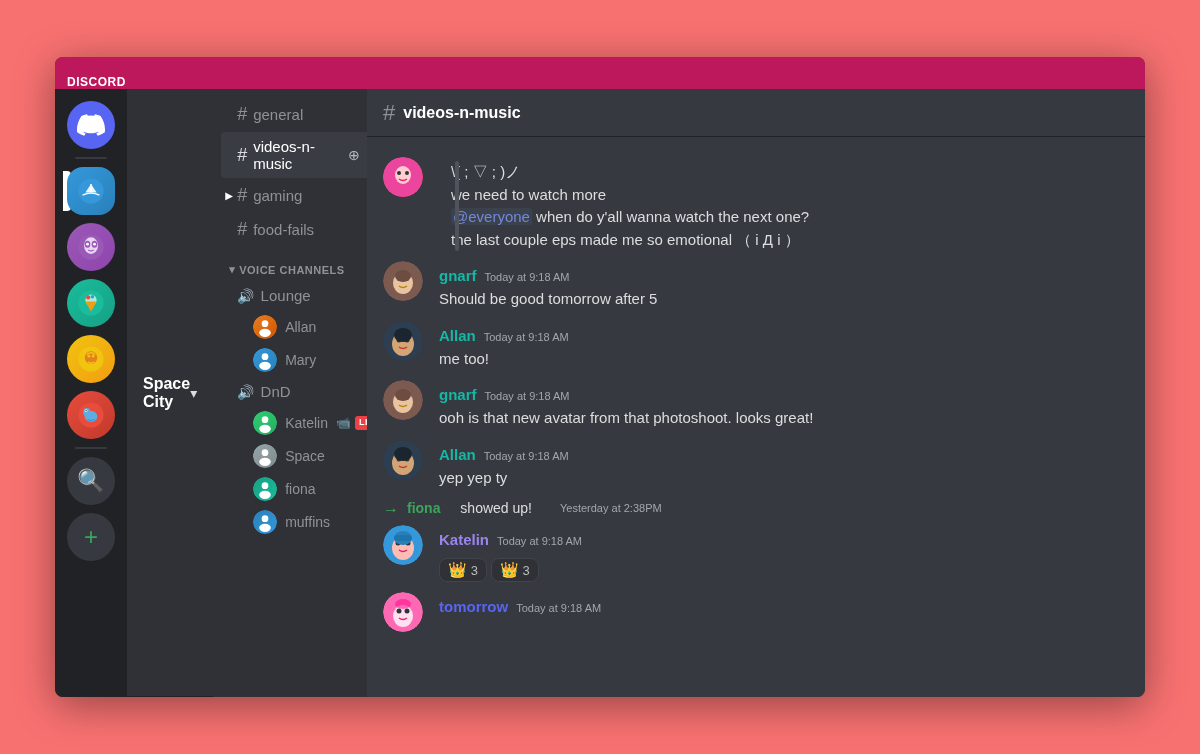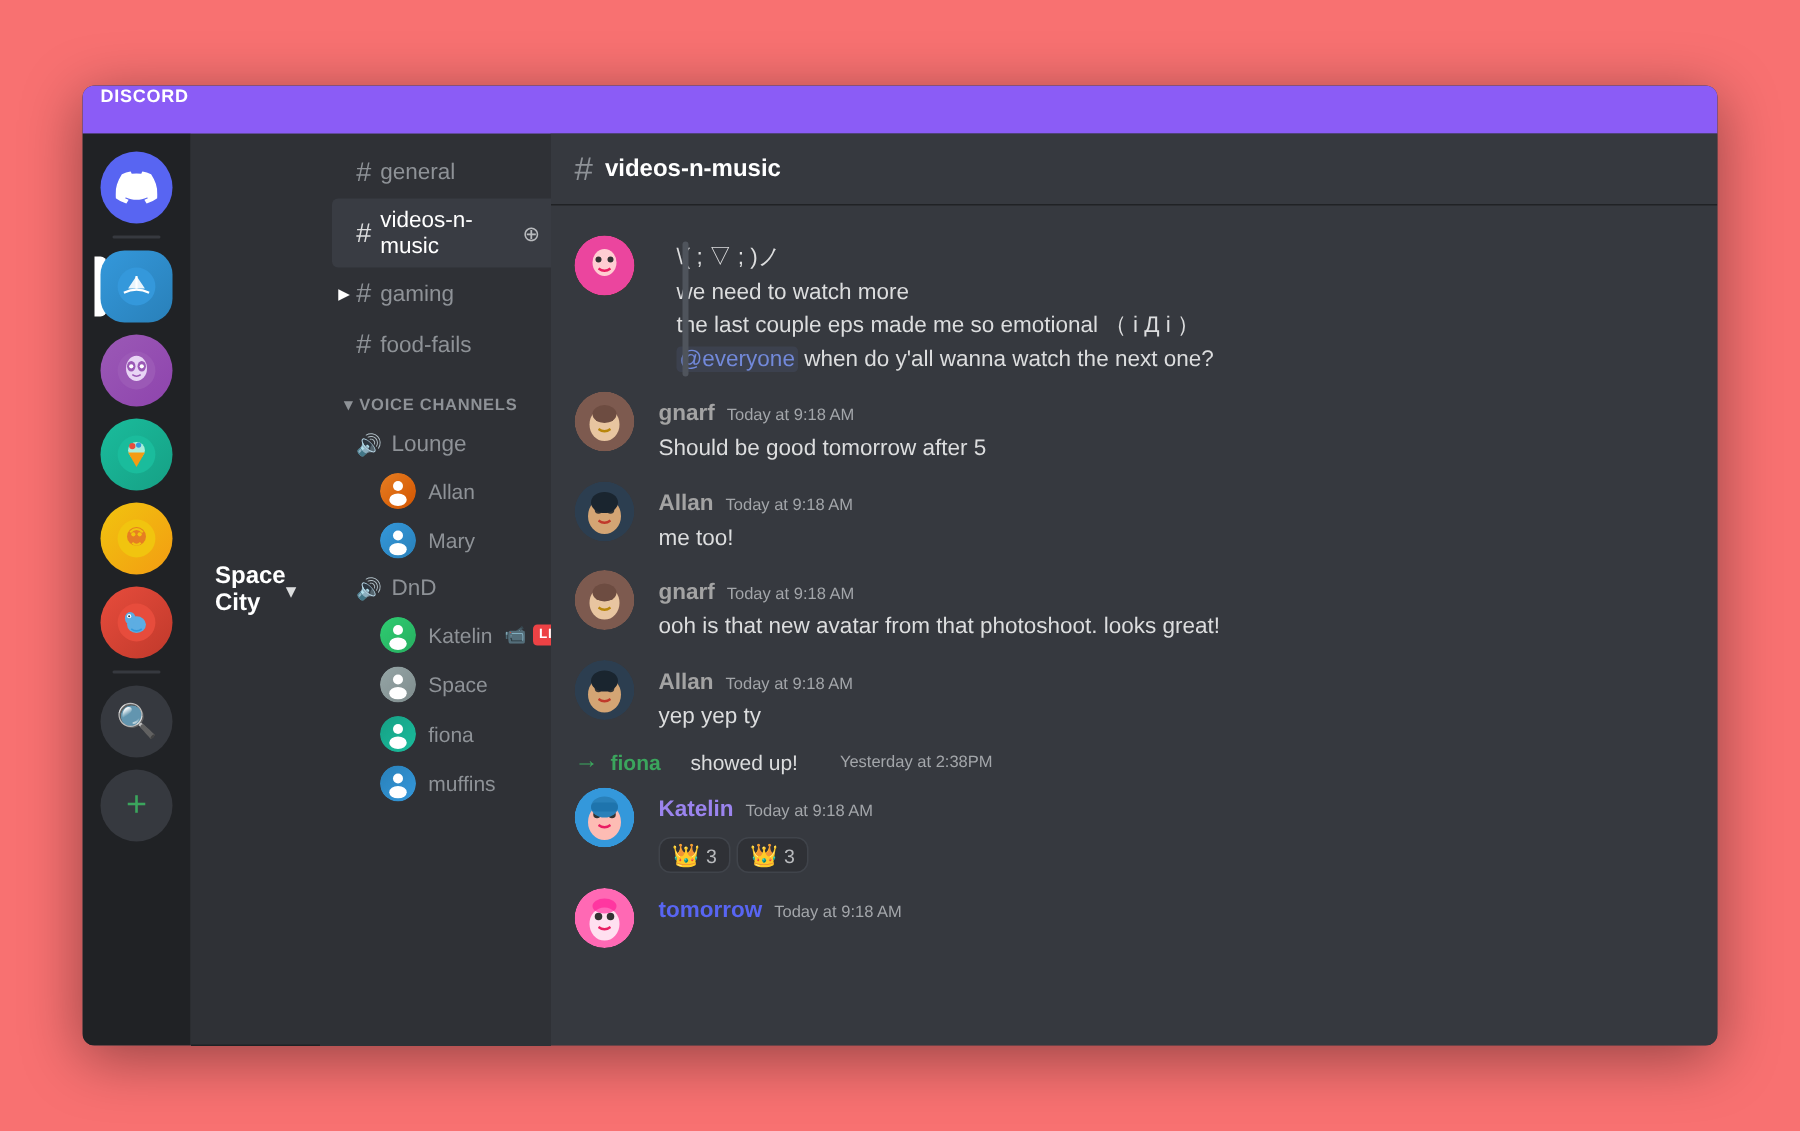--- a/index.html
+++ b/index.html
@@ -17,24 +17,24 @@
       width: 1090px;
       height: 640px;
       background: #36393f;
       border-radius: 8px;
       box-shadow: 0 8px 40px rgba(0,0,0,0.4);
       display: flex;
       flex-direction: column;
       overflow: hidden;
     }
     .title-bar {
-      background: #8b5cf6;
+      background: #be185d;
       height: 32px;
       display: flex;
-      align-items: flex-start;
+      align-items: flex-end;
       padding: 0 12px;
       flex-shrink: 0;
     }
     .title-bar-text {
       color: #fff;
       font-size: 12px;
       font-weight: 700;
       letter-spacing: 0.5px;
     }
     .app-body {
@@ -258,21 +258,21 @@
     .message-header {
       display: flex;
       align-items: baseline;
       gap: 8px;
       margin-bottom: 4px;
     }
     .message-author {
       font-size: 15px;
       font-weight: 600;
     }
-    .message-author.orange { color: #a3a3a3; text-align: center; }
+    .message-author.orange { color: #14b8a6; text-align: center; }
     .message-author.purple { color: #9b84ee; }
     .message-author.teal { color: #5865f2; }
     .message-timestamp {
       color: #a3a6aa;
       font-size: 11px;
       font-weight: 400;
     }
     .message-content {
       color: #dcddde;
       font-size: 15px;
@@ -616,22 +616,22 @@
                 <circle cx="24" cy="16" r="2" fill="#333"></circle>
                 <path d="M16 22 Q20 25 24 22" stroke="#e91e63" stroke-width="1.5" fill="none"></path>
               </svg>
             </div>
           </div>
           <div style="position:relative;">
             <div class="quote-bar"></div>
             <div class="message-content" style="padding-left:12px;">
               <div>\( ; ▽ ; )ノ</div>
               <div>we need to watch more</div>
+              <div><span class="mention">@everyone</span> when do y'all wanna watch the next one?</div>
               <div>the last couple eps made me so emotional （ i Д i ）</div>
-              <div><span class="mention">@everyone</span> when do y'all wanna watch the next one?</div>
             </div>
           </div>
         </div>
 
         <div class="message" style="padding-top: 10px;">
           <div class="message-avatar">
             <div style="width:40px;height:40px;border-radius:50%;overflow:hidden;">
               <svg viewBox="0 0 40 40" width="40" height="40">
                 <circle cx="20" cy="20" r="20" fill="#7d5a4f"></circle>
                 <ellipse cx="20" cy="22" rx="10" ry="11" fill="#e8c5a0"></ellipse>

